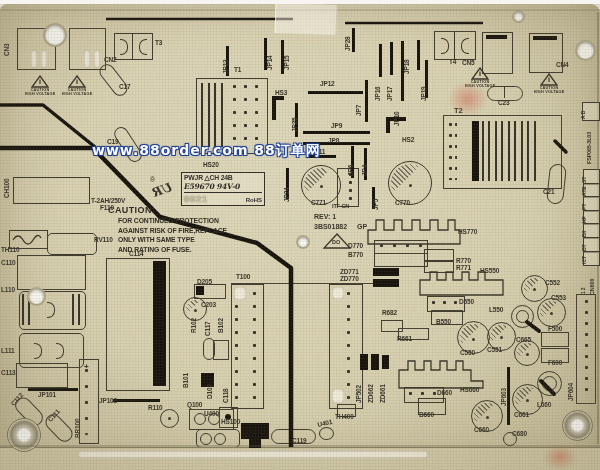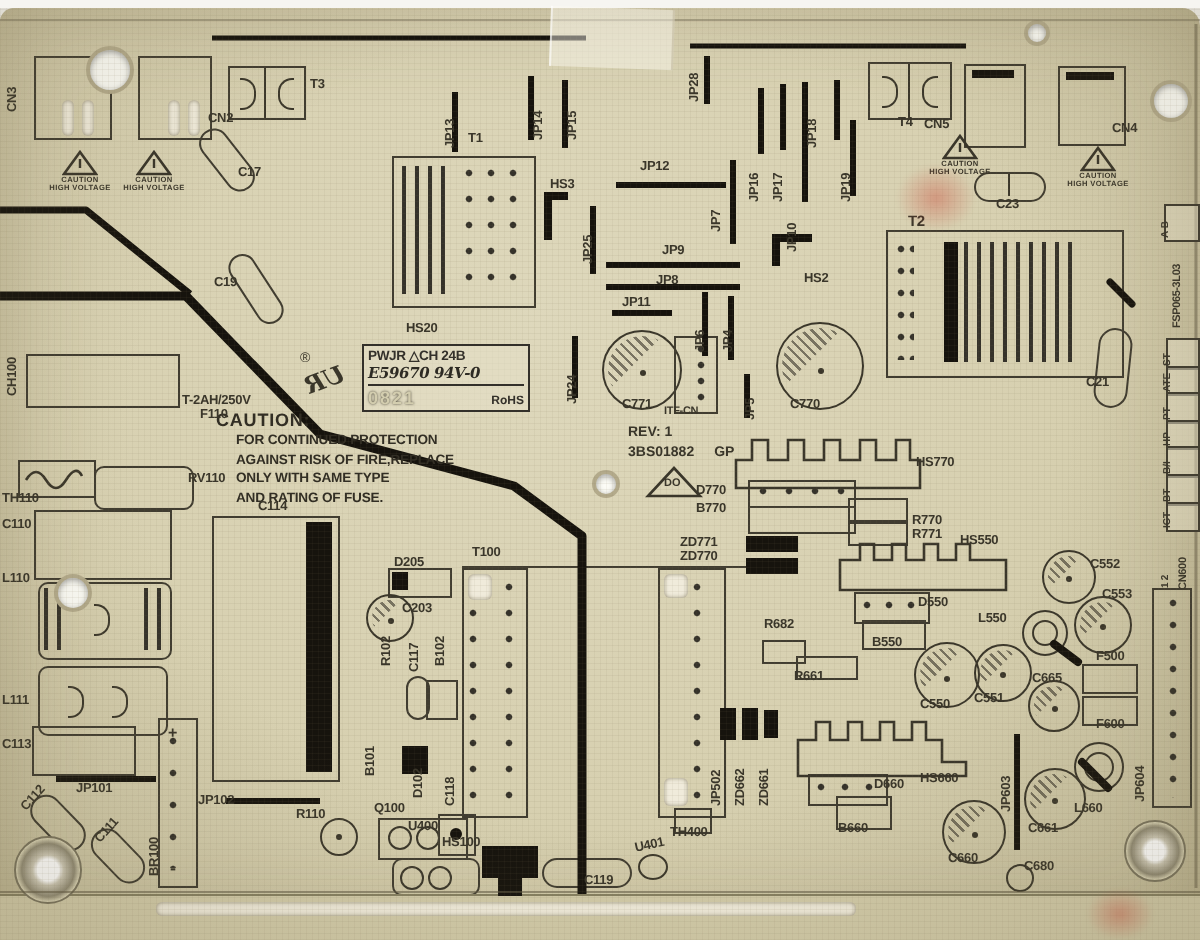--- a/index.html
+++ b/index.html
@@ -388,20 +388,21 @@
           <span>ICT</span>
         </div>
       </div>
 
   <div id="tape"></div>
   <div class="redblob" style="left:543px;top:440px;width:34px;height:26px"></div>
   <div class="redblob" style="left:448px;top:78px;width:40px;height:34px"></div>
   <div id="bottom-strip"></div>
   <div class="slot" style="left:78px;top:447px;width:350px;height:7px;z-index:3"></div>
 
+  <div id="watermark">www.88order.com 88订单网</div>
 
   <div id="labels">
         <span class="lbl" style="left: 104px; top: 53px;">CN2</span>
         <span class="lbl" style="left: 155px; top: 36px;">T3</span>
         <span class="lbl" style="left: 119px; top: 80px;">C17</span>
         <span class="lbl" style="left: 234px; top: 63px;">T1</span>
         <span class="lbl" style="left: 449px; top: 55px;">T4</span>
         <span class="lbl" style="left: 462px; top: 56px;">CN5</span>
         <span class="lbl" style="left: 556px; top: 58px;">CN4</span>
         <span class="lbl" style="left: 498px; top: 96px;">C23</span>

